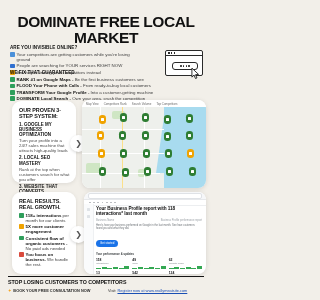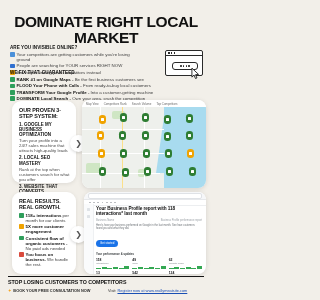--- a/index.html
+++ b/index.html
@@ -139,21 +139,21 @@
     display:flex;align-items:center;gap:2px;}
   .foot-r{position:absolute;left:108px;top:288px;font-size:3.9px;color:#2b2b2b;}
   .foot-r a{color:#1a4fb4;text-decoration:underline;}
   .star{color:#f5a623;font-size:4px;}
 </style>
 </head>
 <body>
 
 <div class="page">
 
-  <div class="headline">DOMINATE RIGHT LOCAL MARKET</div>
+  <div class="headline">DOMINATE FREE LOCAL MARKET</div>
 
   <div class="blk" style="left:10px;top:45px;width:120px;">
     <div class="blk-title">ARE YOU INVISIBLE ONLINE?</div>
     <div id="problem-list">
         <div class="b-row">
           <span class="b-ico" style="background: rgb(74, 144, 217);"></span>
           <span class="b-txt">Your competitors are getting customers while you're losing ground</span>
         </div>
         <div class="b-row">
           <span class="b-ico" style="background: rgb(47, 111, 208);"></span>

